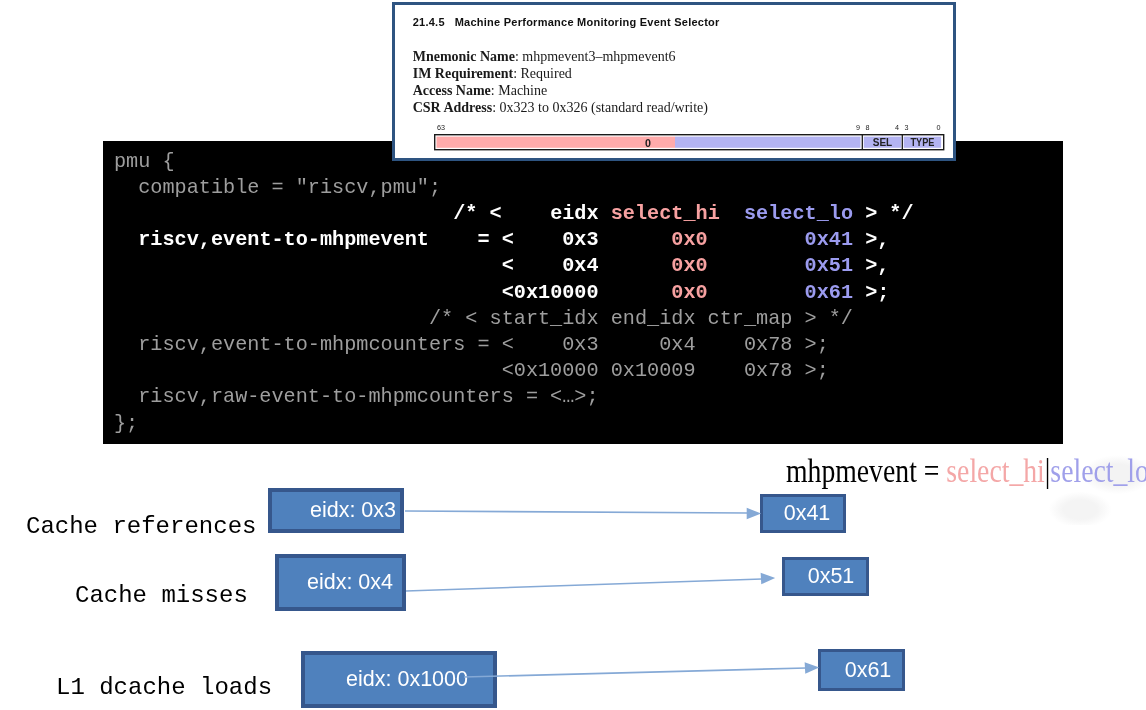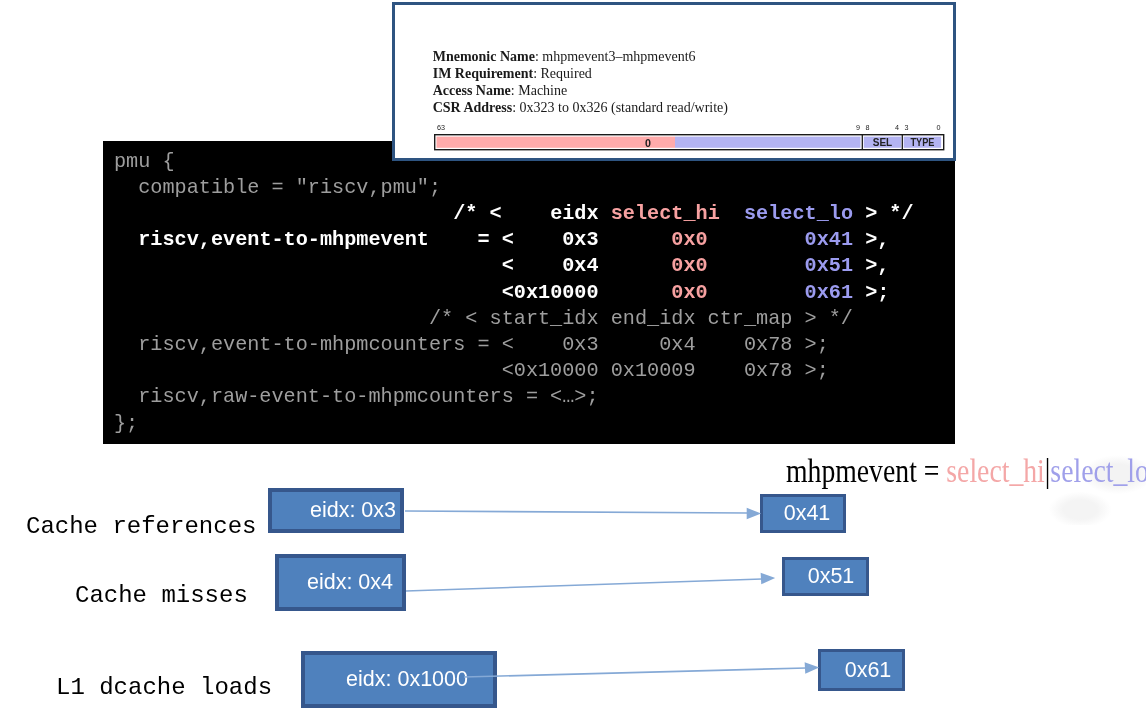--- a/index.html
+++ b/index.html
@@ -1,32 +1,32 @@
 <!DOCTYPE html>
 <html><head>
 <meta charset="utf-8">
 <style>
   html,body{margin:0;padding:0;}
   body{width:1146px;height:710px;position:relative;overflow:hidden;background:#ffffff;
        font-family:"Liberation Sans",sans-serif;}
   .abs{position:absolute;}
   
-  #code{left:103px;top:141px;width:852px;height:303px;background:#000;}
+  #code{left:103px;top:141px;width:960px;height:303px;background:#000;}
   #code pre{margin:0;padding:0;position:absolute;left:11px;top:7.6px;
     font-family:"Liberation Mono",monospace;font-size:20.2px;line-height:26.2px;
     color:#9e9e9e;}
   .w{color:#ffffff;font-weight:bold;}
   .r{color:#f7a1a1;font-weight:bold;}
   .b{color:#9b9bef;font-weight:bold;}
   
   #doc{left:392px;top:2px;width:558px;height:153px;background:#fff;
        border:3px solid #2e5481;z-index:5;}
   #doc .title{position:absolute;left:17.7px;top:11px;font-size:11px;font-weight:bold;color:#111;letter-spacing:0.25px;}
   #doc .meta{position:absolute;left:17.7px;top:44px;font-family:"Liberation Serif",serif;
-       font-size:14px;line-height:17px;color:#1a1a1a;margin-top:-1px;margin-left:20px;}
+       font-size:14px;line-height:17px;color:#1a1a1a;margin-top:-1px;}
   
   #formula{left:786px;top:453.5px;font-family:"Liberation Serif",serif;font-size:34px;
      line-height:34px;color:#000;transform:scaleX(0.815);transform-origin:0 0;white-space:nowrap;}
   #formula .hi{color:#f4a7a7;}
   #formula .lo{color:#a0a0ea;}
   
   .lbl{font-family:"Liberation Mono",monospace;font-size:24px;line-height:24px;color:#000;margin-top:32px;}
   
   .bluebox{position:absolute;background:#4f81bd;border:4px solid #36578c;
     color:#fff;display:flex;align-items:center;justify-content:center;
@@ -43,20 +43,21 @@
                                 <span class="w">&lt;    0x4      </span><span class="r">0x0</span><span class="w">        </span><span class="b">0x51</span><span class="w"> &gt;,</span>
                                 <span class="w">&lt;0x10000      </span><span class="r">0x0</span><span class="w">        </span><span class="b">0x61</span><span class="w"> &gt;;</span>
                           /* &lt; start_idx end_idx ctr_map &gt; */
   riscv,event-to-mhpmcounters = &lt;    0x3     0x4    0x78 &gt;;
                                 &lt;0x10000 0x10009    0x78 &gt;;
   riscv,raw-event-to-mhpmcounters = &lt;…&gt;;
 };</pre>
   </div>
 
   <div class="abs" id="doc">
+    <div class="title">21.4.5&nbsp;&nbsp;&nbsp;Machine Performance Monitoring Event Selector</div>
     <div class="meta">
       <b>Mnemonic Name</b>: mhpmevent3–mhpmevent6<br>
       <b>IM Requirement</b>: Required<br>
       <b>Access Name</b>: Machine<br>
       <b>CSR Address</b>: 0x323 to 0x326 (standard read/write)
     </div>
     <svg width="530" height="34" style="position:absolute;left:39px;top:117px" viewBox="0 0 530 34">
       <g font-family="Liberation Sans, sans-serif" font-size="7.2" fill="#222">
         <text x="3" y="8.3">63</text>
         <text x="426" y="8.3" text-anchor="end">9</text>

